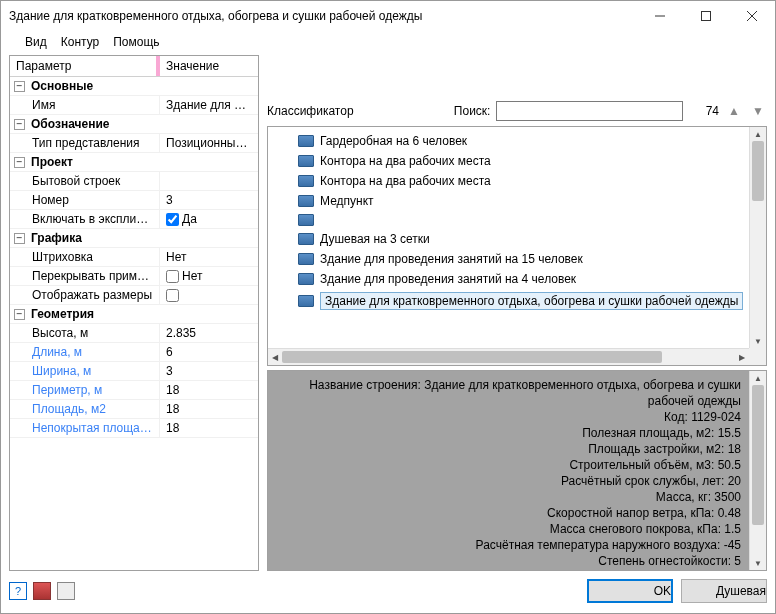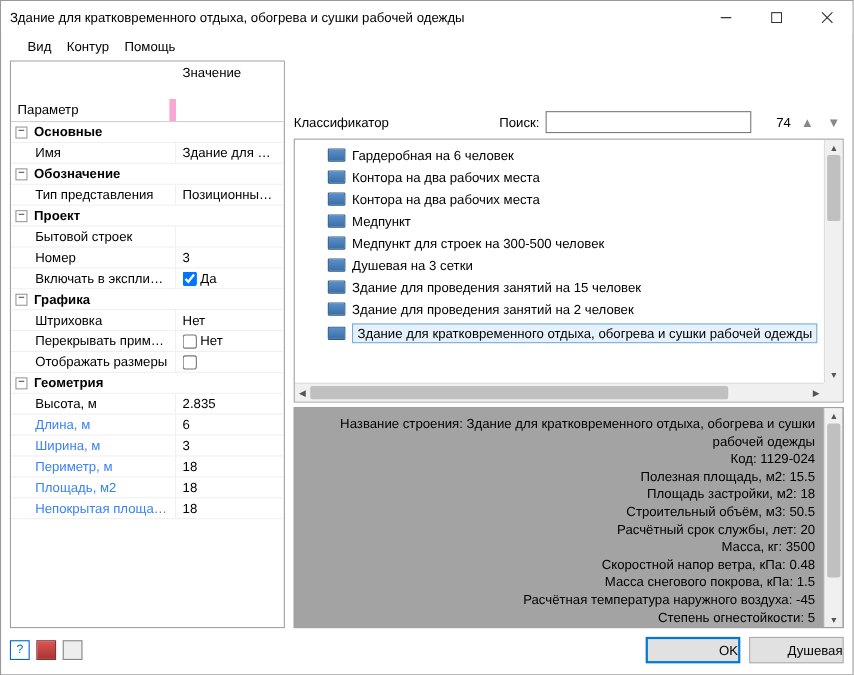--- a/index.html
+++ b/index.html
@@ -11,21 +11,21 @@
 .titlebar .winbtn svg { display: block; }
 
 .menubar { height: 22px; display: flex; align-items: center; padding: 0 24px; font-size: 12px; gap: 14px; }
 .menubar span { cursor: default; }
 
 .content { position: absolute; top: 54px; left: 8px; right: 8px; bottom: 42px; display: flex; gap: 8px; }
 
 .left-panel { width: 250px; border: 1px solid #a0a0a0; background: #fff; overflow: auto; font-size: 12px; }
 .prop-header { display: flex; background: #fff; border-bottom: 1px solid #d0d0d0; }
 .prop-header > div { padding: 3px 6px; font-size: 12px; }
-.prop-header .col-name { width: 150px; border-right: 6px solid #f9a8d4; margin-top: 34px; }
+.prop-header .col-name { width: 150px; border-right: 4px solid #f9a8d4; }
 .prop-row { display: flex; border-bottom: 1px solid #f0f0f0; min-height: 18px; align-items: center; }
 .prop-row .expander { width: 14px; text-align: center; color: #666; font-size: 10px; line-height: 14px; border: 1px solid #999; height: 11px; width: 11px; margin: 0 4px; display: flex; align-items: center; justify-content: center; cursor: pointer; }
 .prop-row.group { font-weight: bold; }
 .prop-row.group .label { flex: 1; padding: 2px 2px; }
 .prop-row.item .label { width: 150px; padding: 2px 6px 2px 22px; border-right: 1px solid #f0f0f0; white-space: nowrap; overflow: hidden; text-overflow: ellipsis; }
 .prop-row.item .value { flex: 1; padding: 2px 6px; white-space: nowrap; overflow: hidden; text-overflow: ellipsis; display: flex; align-items: center; gap: 3px; }
 .prop-row.item .value.disabled { color: #888; }
 .prop-row.item .label.link { color: #3b82f6; }
 .prop-row.item input[type=checkbox] { margin: 0; }
 
@@ -215,33 +215,32 @@
         <div class="tree-item">
             <div class="ticon"></div>
             <span class="txt">Контора на два рабочих места</span>
           </div>
         <div class="tree-item">
             <div class="ticon"></div>
             <span class="txt">Медпункт</span>
           </div>
         <div class="tree-item">
             <div class="ticon"></div>
-            <span class="txt">Медпункт для строек на 300-500 человек</span>
           </div>
         <div class="tree-item">
             <div class="ticon"></div>
             <span class="txt">Душевая на 3 сетки</span>
           </div>
         <div class="tree-item">
             <div class="ticon"></div>
             <span class="txt">Здание для проведения занятий на 15 человек</span>
           </div>
         <div class="tree-item">
             <div class="ticon"></div>
-            <span class="txt">Здание для проведения занятий на 2 человек</span>
+            <span class="txt">Здание для проведения занятий на 4 человек</span>
           </div>
         <div class="tree-item selected">
             <div class="ticon"></div>
             <span class="txt">Здание для кратковременного отдыха, обогрева и сушки рабочей одежды</span>
           </div>
       </div>
       <div class="tree-vsb">
           <div class="ar" style="top:0">▲</div>
           <div class="thumb"></div>
           <div class="ar" style="bottom:0">▼</div>

